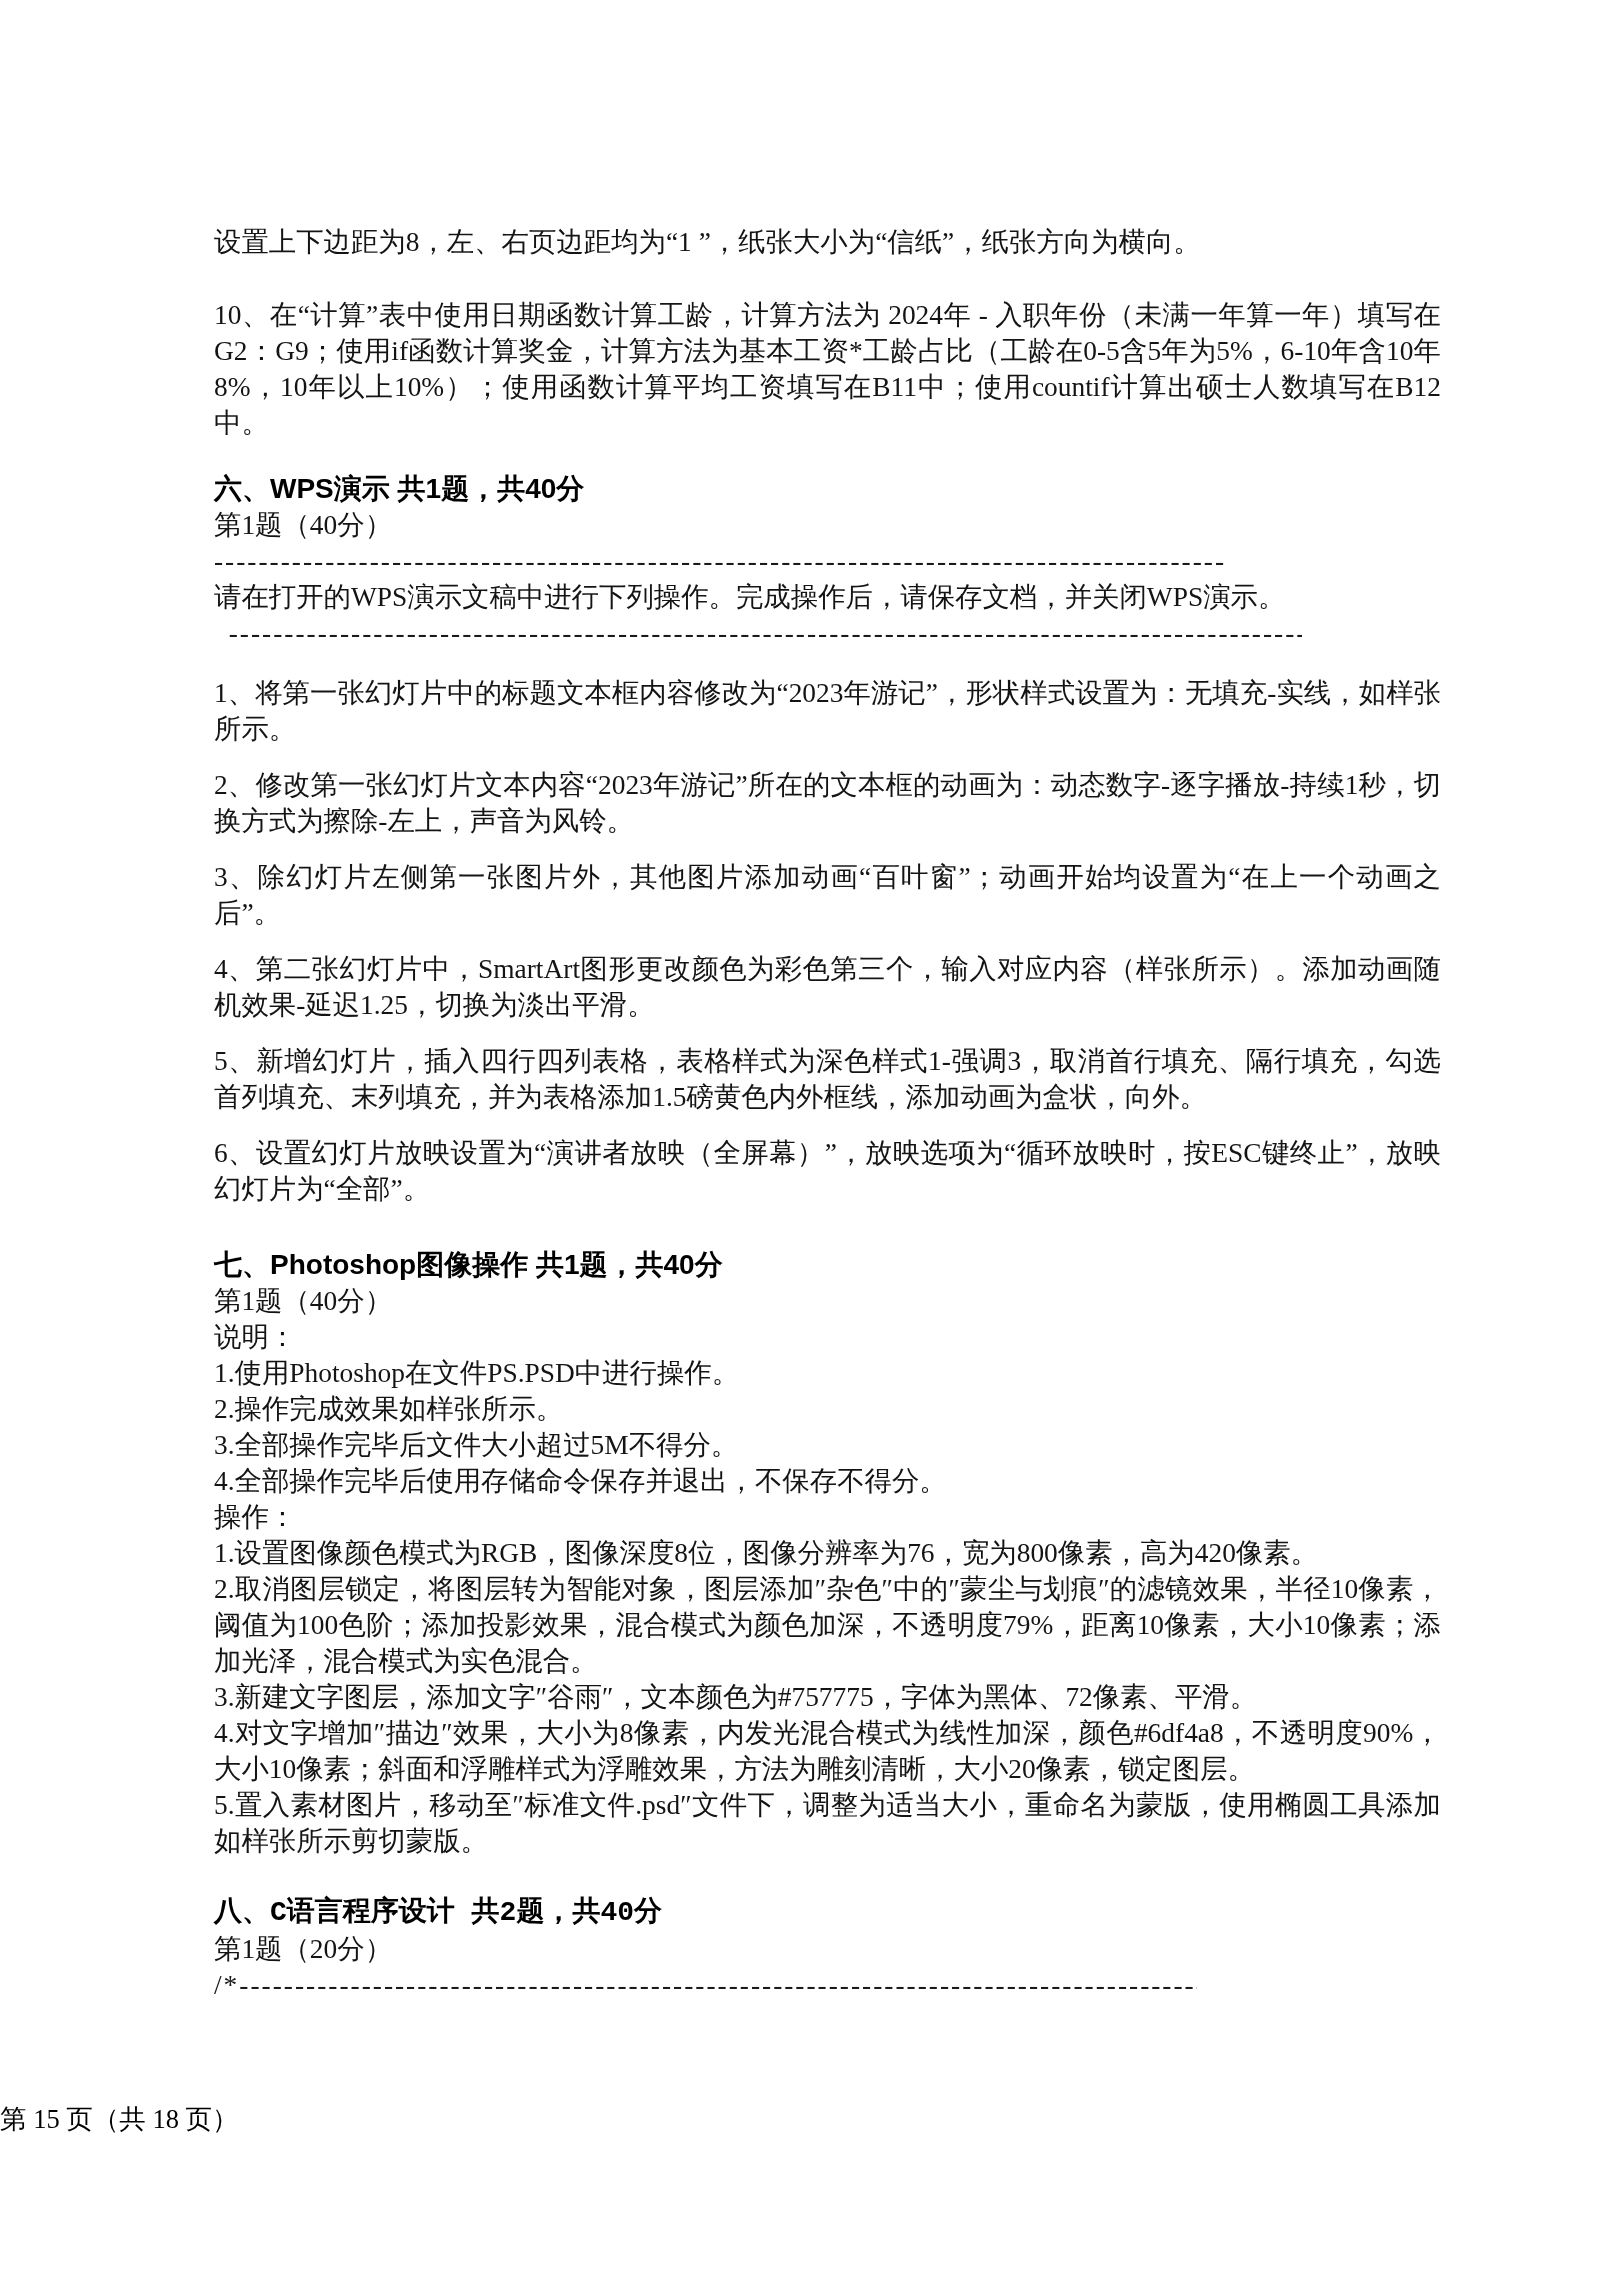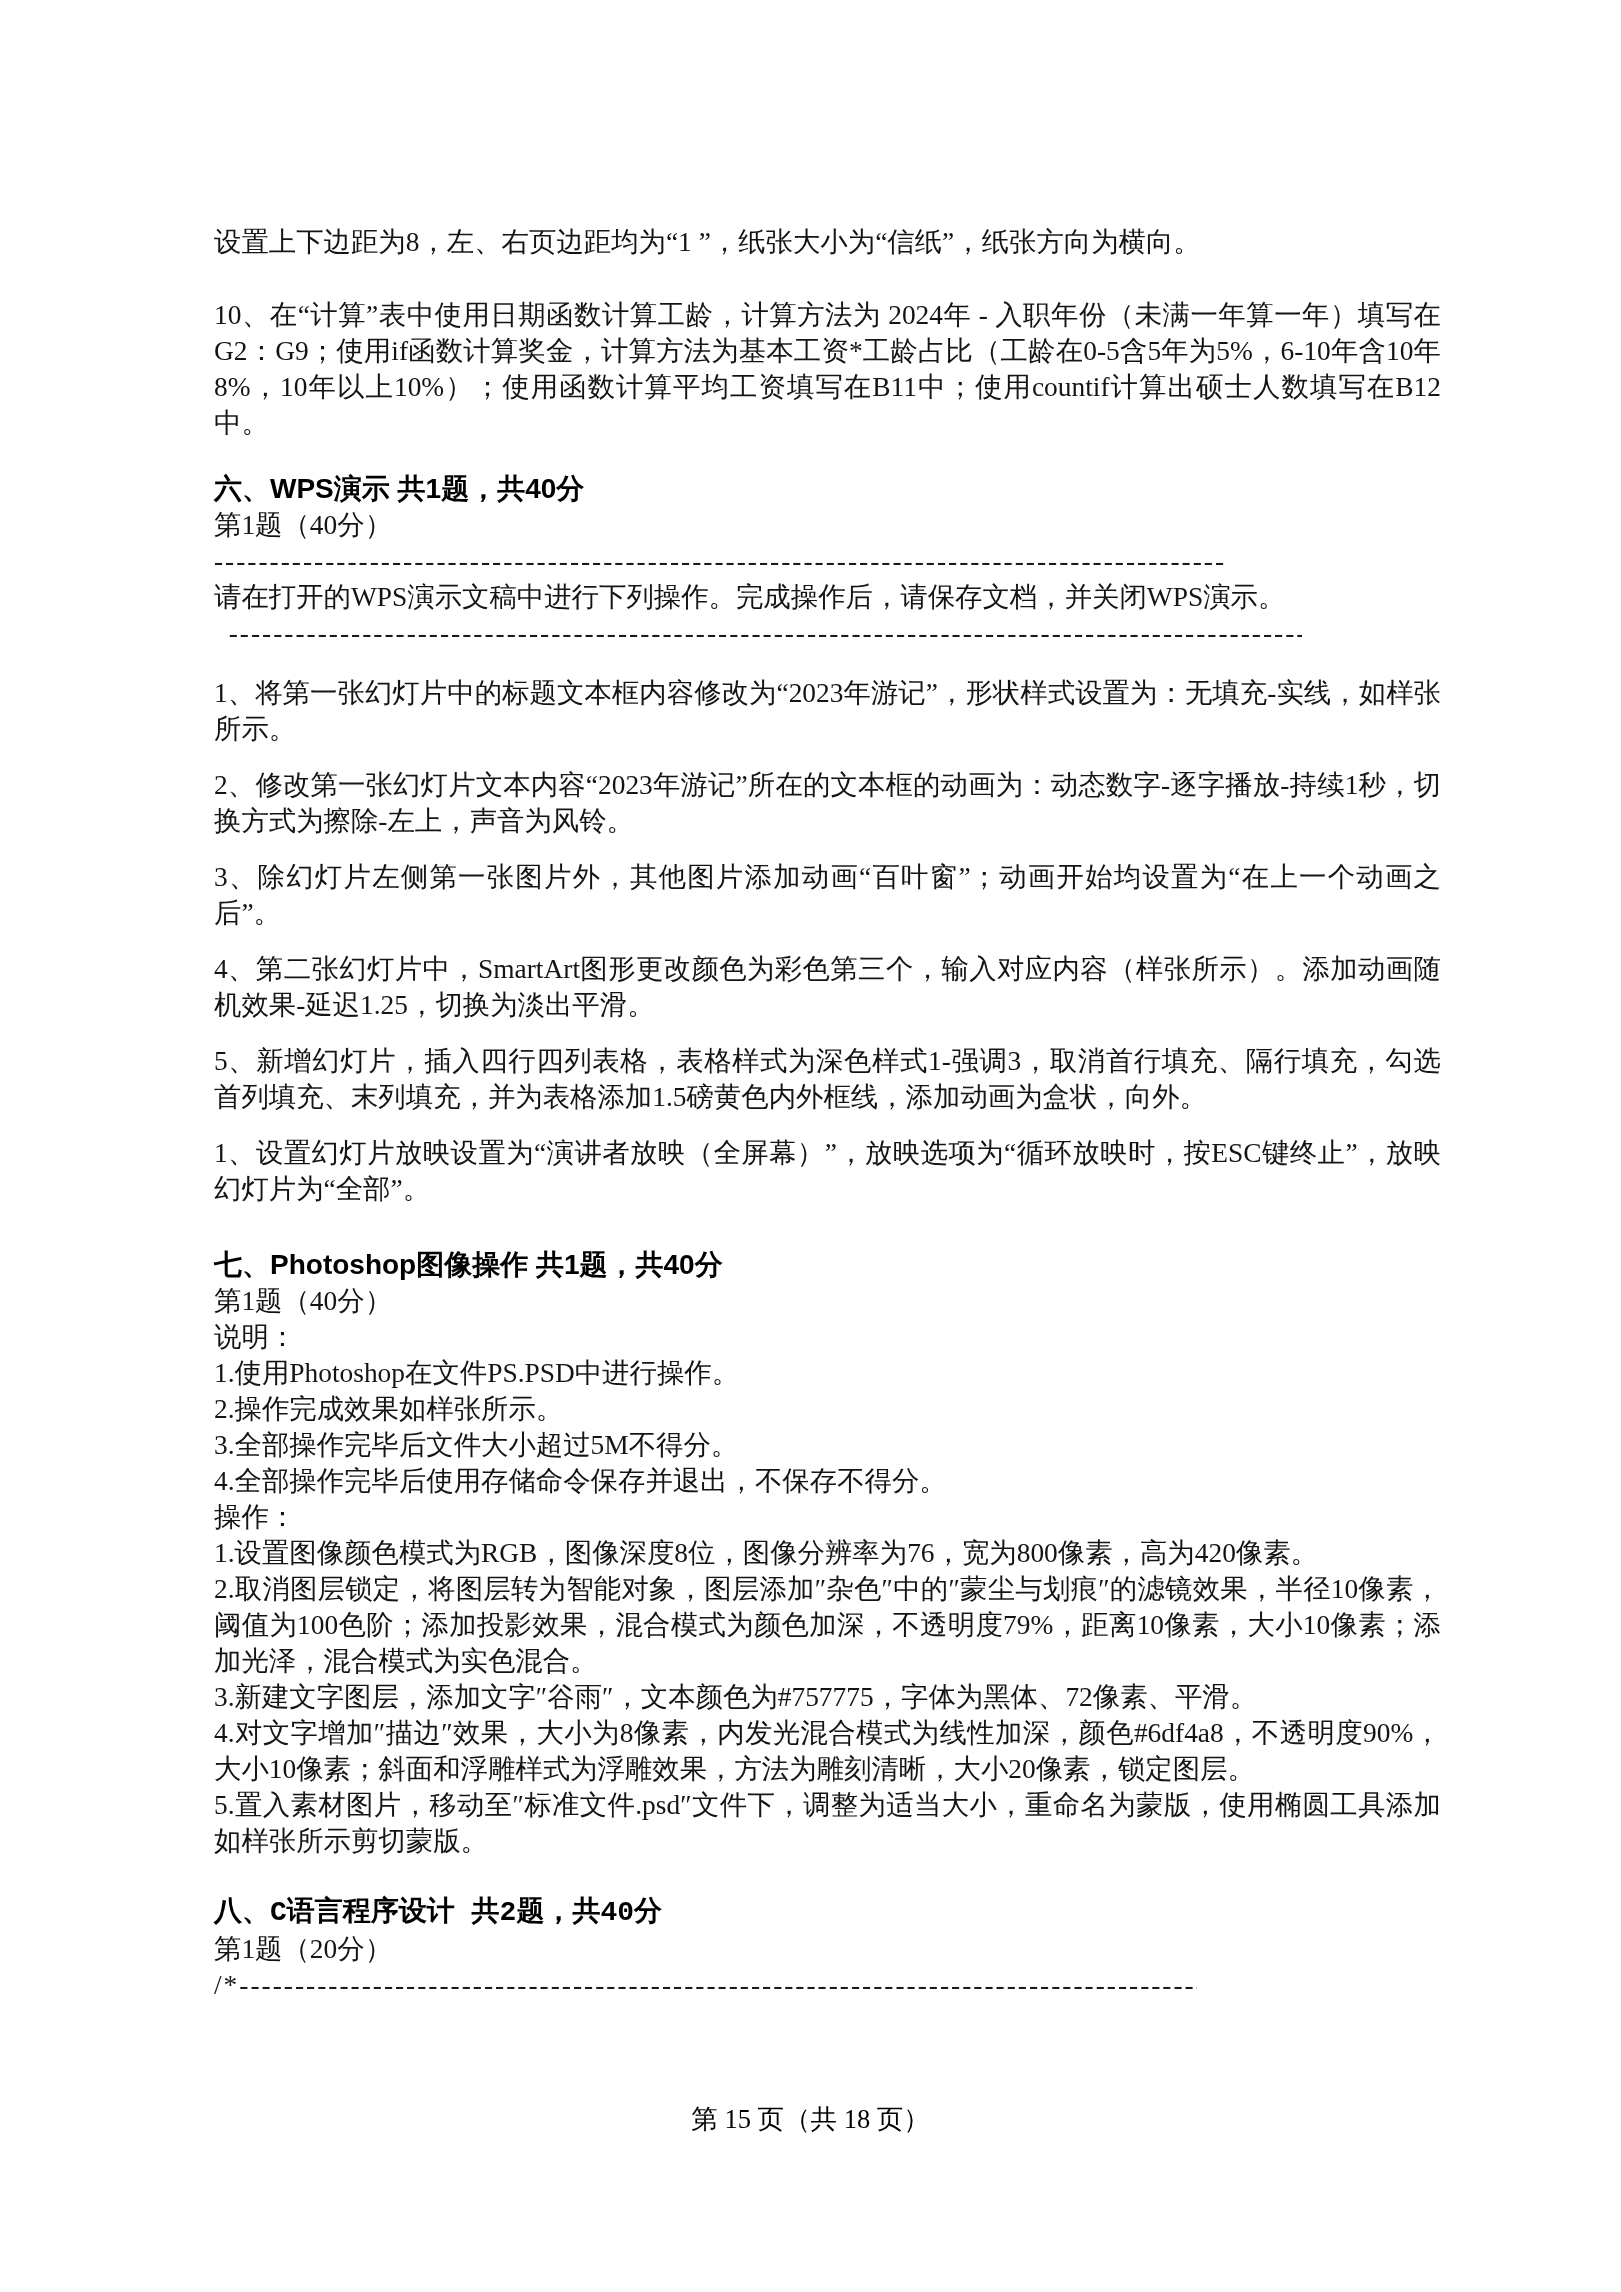--- a/index.html
+++ b/index.html
@@ -51,21 +51,20 @@
   #wps-item-1    { margin-top: 23.5px; }
   #ps-heading    { margin-top: 39px; }
   .ps-line       { font-size: 27.4px; line-height: 36px; text-align: justify; }
   #c-heading     { margin-top: 35px; font-family: Liberation Mono, monospace; }
   #c-comment     { width: 983px; }
   .footer {
     position: absolute;
     top: 2103px;
     left: 0;
     width: 1621px;
-    text-align: center;
     font-size: 26.5px;
     line-height: 33px;
     color: #000000;
   }
 </style>
 </head>
 <body>
 
 <div class="content">
 
@@ -76,21 +75,21 @@
   <div class="line">第1题（40分）</div>
   <div id="wps-dash-1" class="dashline">------------------------------------------------------------------------------------------------------------------------------------------------------</div>
   <div class="para">请在打开的WPS演示文稿中进行下列操作。完成操作后，请保存文档，并关闭WPS演示。</div>
   <div id="wps-dash-2" class="dashline">------------------------------------------------------------------------------------------------------------------------------------------------------</div>
 
   <div id="wps-item-1" class="para wps-item">1、将第一张幻灯片中的标题文本框内容修改为“2023年游记”，形状样式设置为：无填充-实线，如样张所示。</div>
   <div class="para wps-item">2、修改第一张幻灯片文本内容“2023年游记”所在的文本框的动画为：动态数字-逐字播放-持续1秒，切换方式为擦除-左上，声音为风铃。</div>
   <div class="para wps-item">3、除幻灯片左侧第一张图片外，其他图片添加动画“百叶窗”；动画开始均设置为“在上一个动画之后”。</div>
   <div class="para wps-item">4、第二张幻灯片中，SmartArt图形更改颜色为彩色第三个，输入对应内容（样张所示）。添加动画随机效果-延迟1.25，切换为淡出平滑。</div>
   <div class="para wps-item">5、新增幻灯片，插入四行四列表格，表格样式为深色样式1-强调3，取消首行填充、隔行填充，勾选首列填充、末列填充，并为表格添加1.5磅黄色内外框线，添加动画为盒状，向外。</div>
-  <div class="para wps-item">1、设置幻灯片放映设置为“演讲者放映（全屏幕）”，放映选项为“循环放映时，按ESC键终止”，放映幻灯片为“全部”。</div>
+  <div class="para wps-item">6、设置幻灯片放映设置为“演讲者放映（全屏幕）”，放映选项为“循环放映时，按ESC键终止”，放映幻灯片为“全部”。</div>
 
   <div id="ps-heading" class="heading">七、Photoshop图像操作 共1题，共40分</div>
   <div class="ps-line">第1题（40分）</div>
   <div class="ps-line">说明：</div>
   <div class="ps-line">1.使用Photoshop在文件PS.PSD中进行操作。</div>
   <div class="ps-line">2.操作完成效果如样张所示。</div>
   <div class="ps-line">3.全部操作完毕后文件大小超过5M不得分。</div>
   <div class="ps-line">4.全部操作完毕后使用存储命令保存并退出，不保存不得分。</div>
   <div class="ps-line">操作：</div>
   <div class="ps-line">1.设置图像颜色模式为RGB，图像深度8位，图像分辨率为76，宽为800像素，高为420像素。</div>

